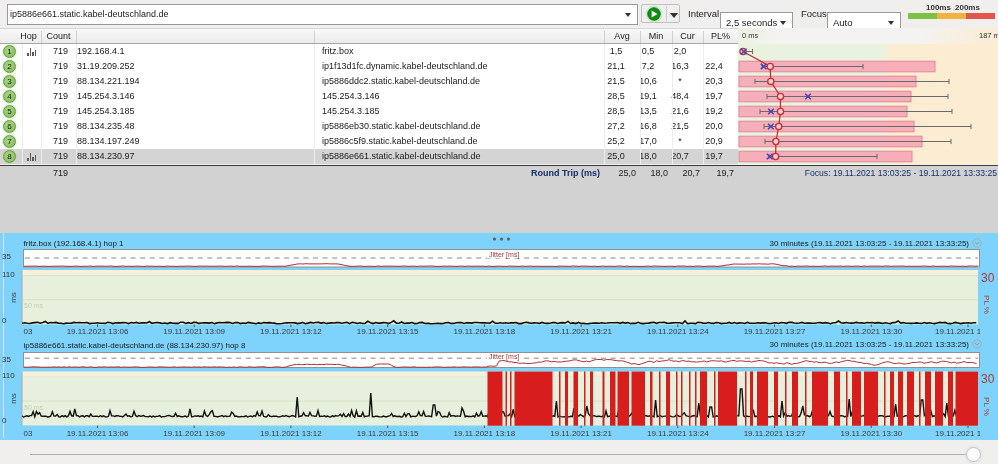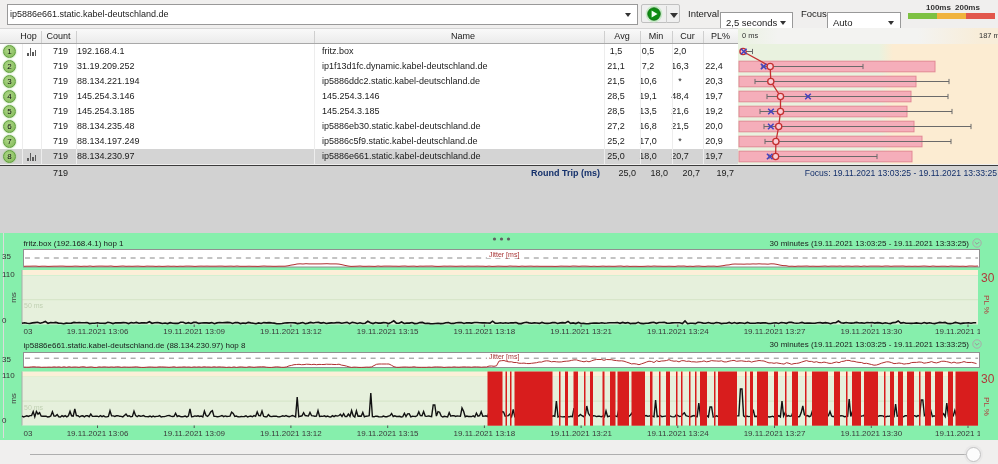--- a/index.html
+++ b/index.html
@@ -31,21 +31,21 @@
 .num{position:absolute;top:2px;width:40px;text-align:center}
 .n1{left:596px}.n2{left:628px}.n3{left:660px}.n4{left:694px}
 .csep{position:absolute;top:0;width:1px;height:120px;background:#ededed}
 
 #lathead{position:absolute;left:738px;top:28px;width:260px;height:16px;
 background:linear-gradient(90deg,#eaf2e1 0px,#f3f3f1 40px,#f3f3f1 180px,#f8edd9 240px)}
 
 #grayzone{position:absolute;left:0;top:165px;width:998px;height:68px;background:#d2d2d2;border-top:1.5px solid #3c3c3c}
 .sum{position:absolute;top:1.5px;font-size:9px;color:#1a1a1a}
 
-#graphs{position:absolute;left:0;top:233px;width:998px;height:207px;background:#86efac}
+#graphs{position:absolute;left:0;top:233px;width:998px;height:207px;background:#7dd3fc}
 .gt{position:absolute;font-size:8px;color:#1a1a1a}
 .ax{position:absolute;font-size:8px;color:#333;width:18px}
 .rax{position:absolute;font-size:12px;color:#b03a3a}
 .xl{position:absolute;top:0;font-size:8px;color:#3a3a3a;white-space:nowrap}
 .vert{position:absolute;font-size:8px;color:#444;transform:rotate(-90deg)}
 .vertr{position:absolute;font-size:8px;color:#b03a3a;transform:rotate(90deg)}
 .jlab{position:absolute;font-size:7px;color:#a83434;background:#fff;padding:0 2px;z-index:3}
 #slider{position:absolute;left:0;top:440px;width:998px;height:24px;background:#f0efee}
 </style></head><body>
 <div id="toolbar">
@@ -209,21 +209,20 @@
         <path d="M805.2 93.7L810.8 99.3M805.2 99.3L810.8 93.7" stroke="#4343bd" stroke-width="1.5" fill="none"></path>
         <path d="M768.2 108.7L773.8 114.3M768.2 114.3L773.8 108.7" stroke="#4343bd" stroke-width="1.5" fill="none"></path>
         <path d="M768.0 123.7L773.6 129.3M768.0 129.3L773.6 123.7" stroke="#4343bd" stroke-width="1.5" fill="none"></path>
         <path d="M766.9 153.7L772.5 159.3M766.9 159.3L772.5 153.7" stroke="#4343bd" stroke-width="1.5" fill="none"></path>
       </g>
     </svg>
 </div>
 <div id="thead">
  <span class="hc" style="left:8px;width:41px">Hop</span>
  <span class="hc" style="left:41px;width:35px">Count</span>
- <span class="hc" style="left:318px;width:290px">Name</span>
  <span class="hc" style="left:604px;width:36px">Avg</span>
  <span class="hc" style="left:640px;width:32px">Min</span>
  <span class="hc" style="left:672px;width:31px">Cur</span>
  <span class="hc" style="left:703px;width:35px">PL%</span>
  <span class="hsep" style="left:41px"></span>
     <span class="hsep" style="left:76px"></span>
  <span class="hsep" style="left:314px"></span>
     <span class="hsep" style="left:604px"></span>
  <span class="hsep" style="left:640px"></span>
     <span class="hsep" style="left:672px"></span>

